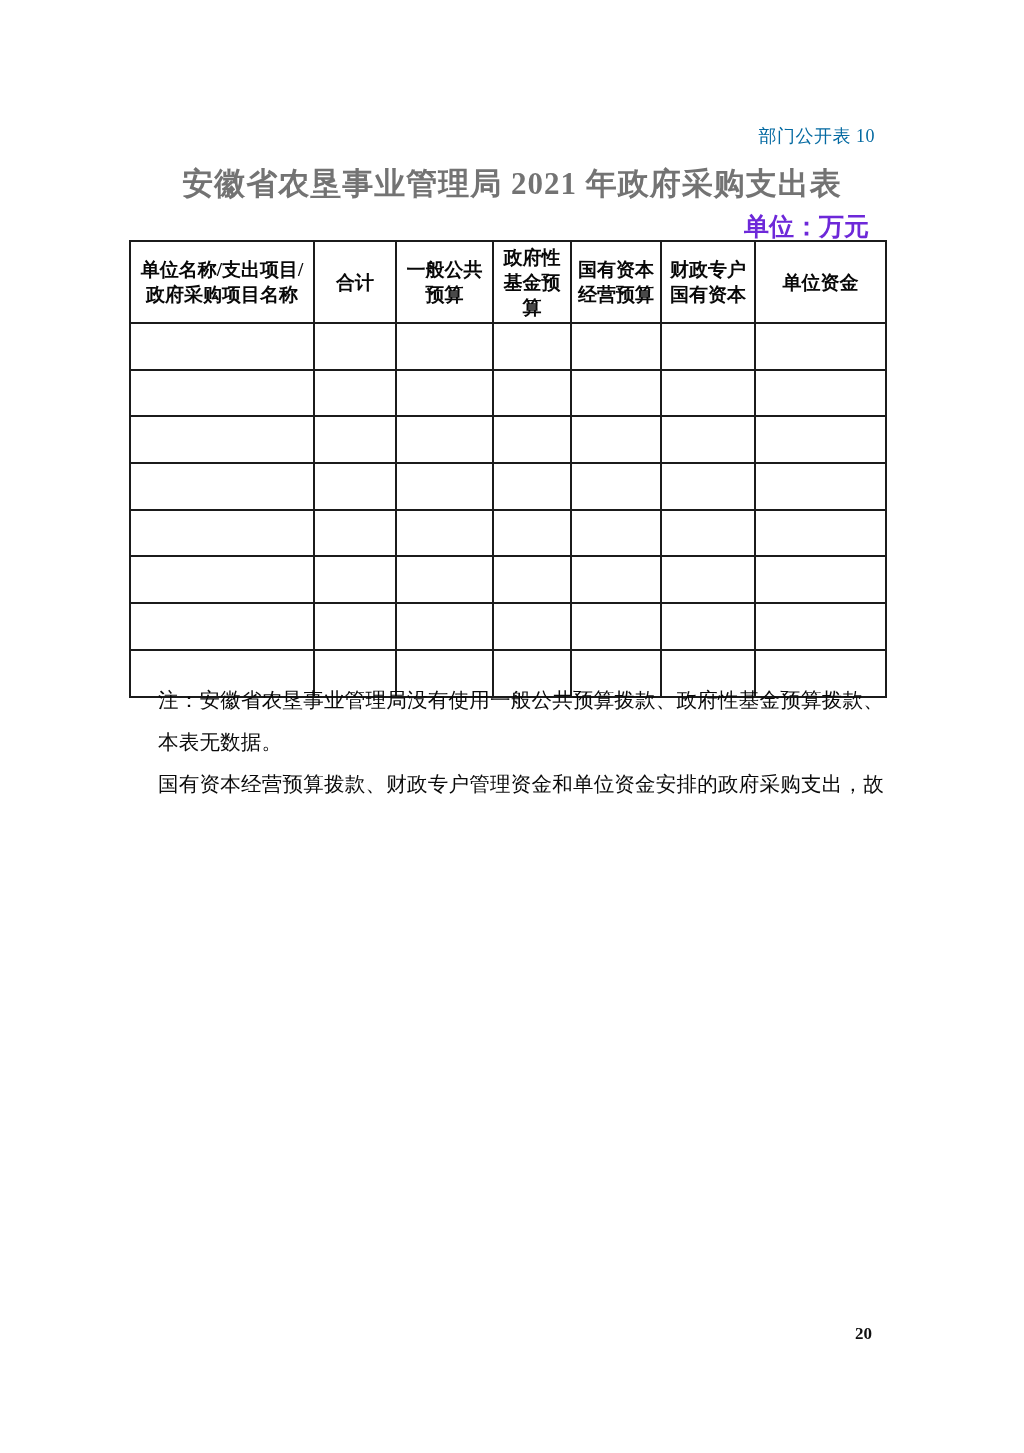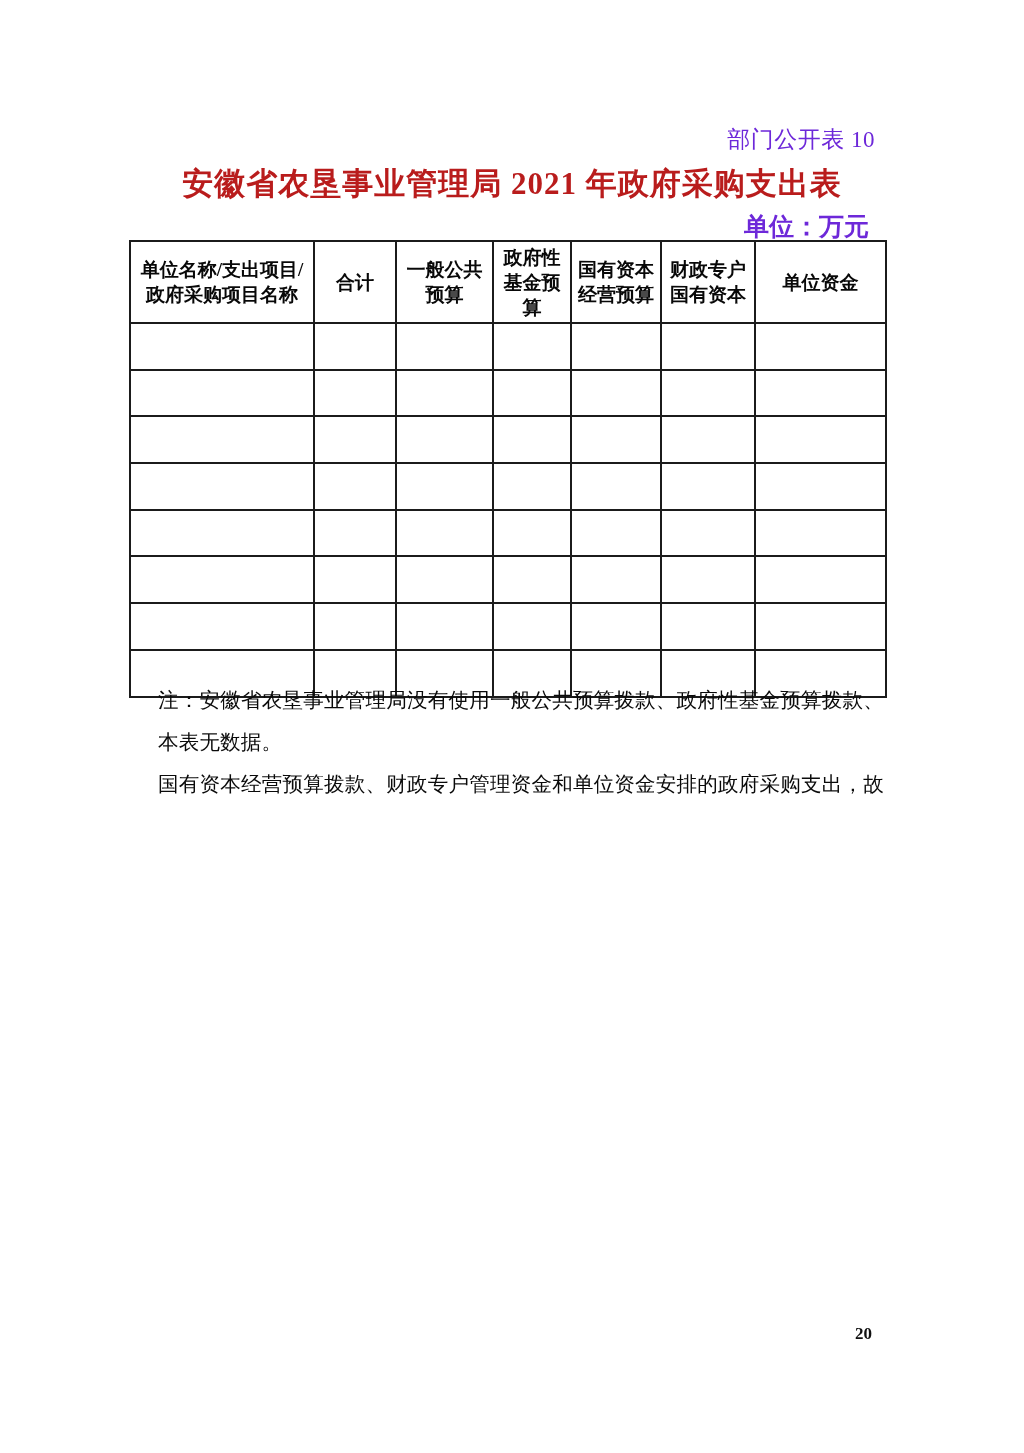--- a/index.html
+++ b/index.html
@@ -13,35 +13,35 @@
     height: 1453px;
     background: #ffffff;
     font-family: "Liberation Serif", serif;
     color: #0e0e0e;
     overflow: hidden;
   }
   .corner-label {
     position: absolute;
     top: 124px;
     right: 149px;
-    font-size: 23px;
+    font-size: 18px;
     letter-spacing: 0.5px;
-    color: #6d28d9;
+    color: #0369a1;
   }
   .doc-title {
     position: absolute;
     top: 163px;
     left: 0;
     width: 100%;
     margin: 0;
     text-align: center;
     font-size: 31px;
     font-weight: bold;
     letter-spacing: 1px;
-    color: #b91c1c;
+    color: #737373;
   }
   .unit-label {
     position: absolute;
     top: 210px;
     right: 155px;
     font-size: 25px;
     font-weight: 600;
     color: #6d28d9;
   }
   table.data-table {

